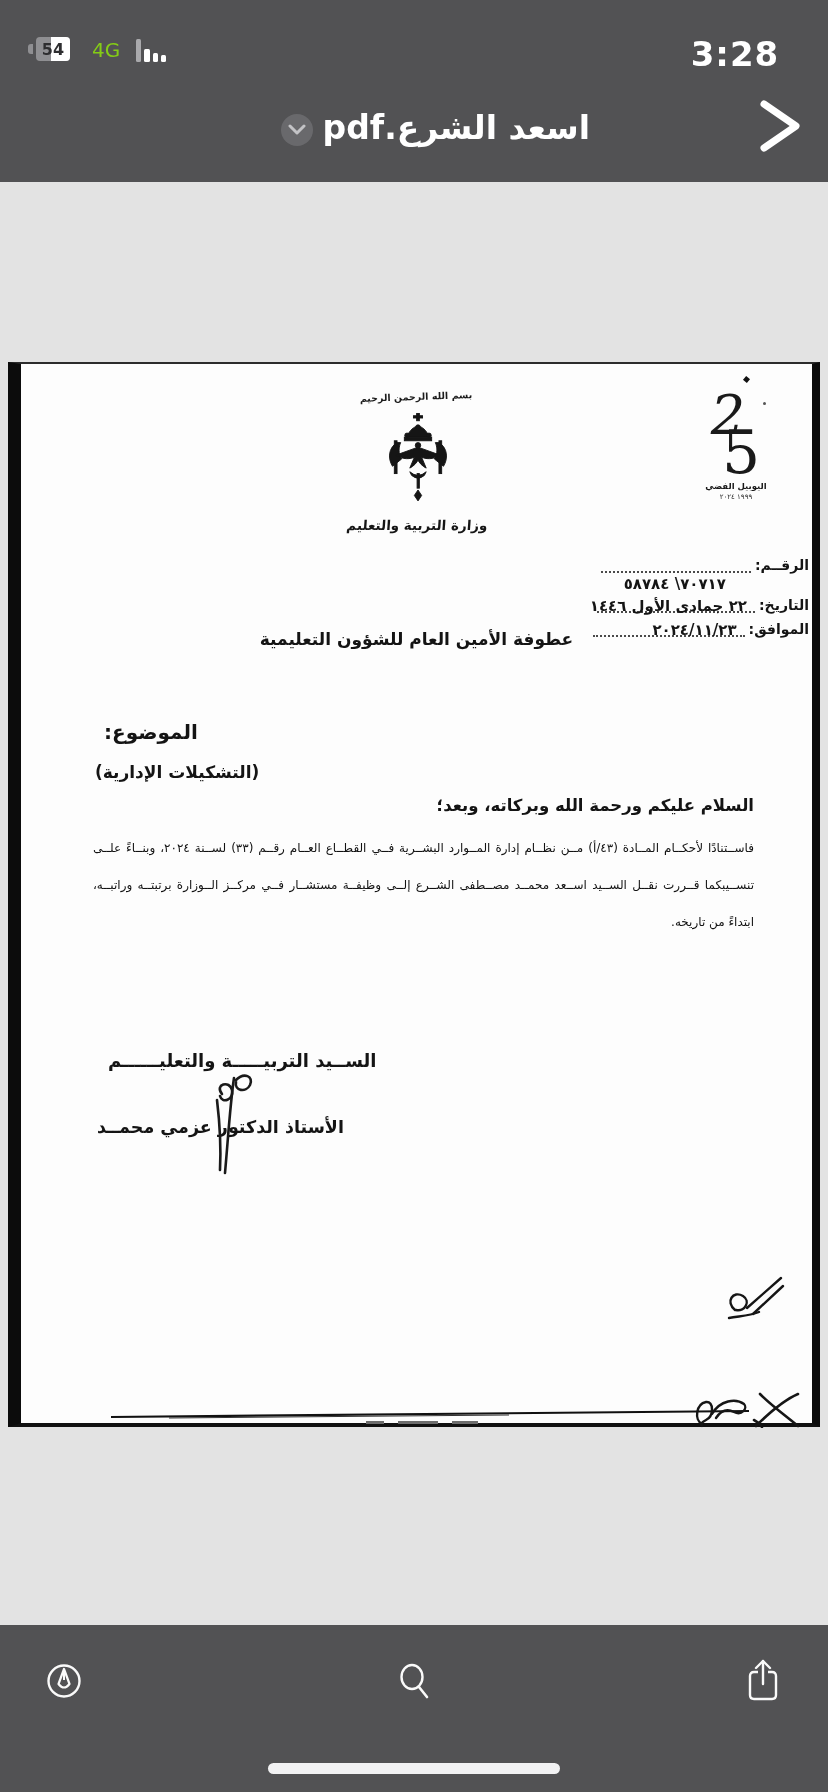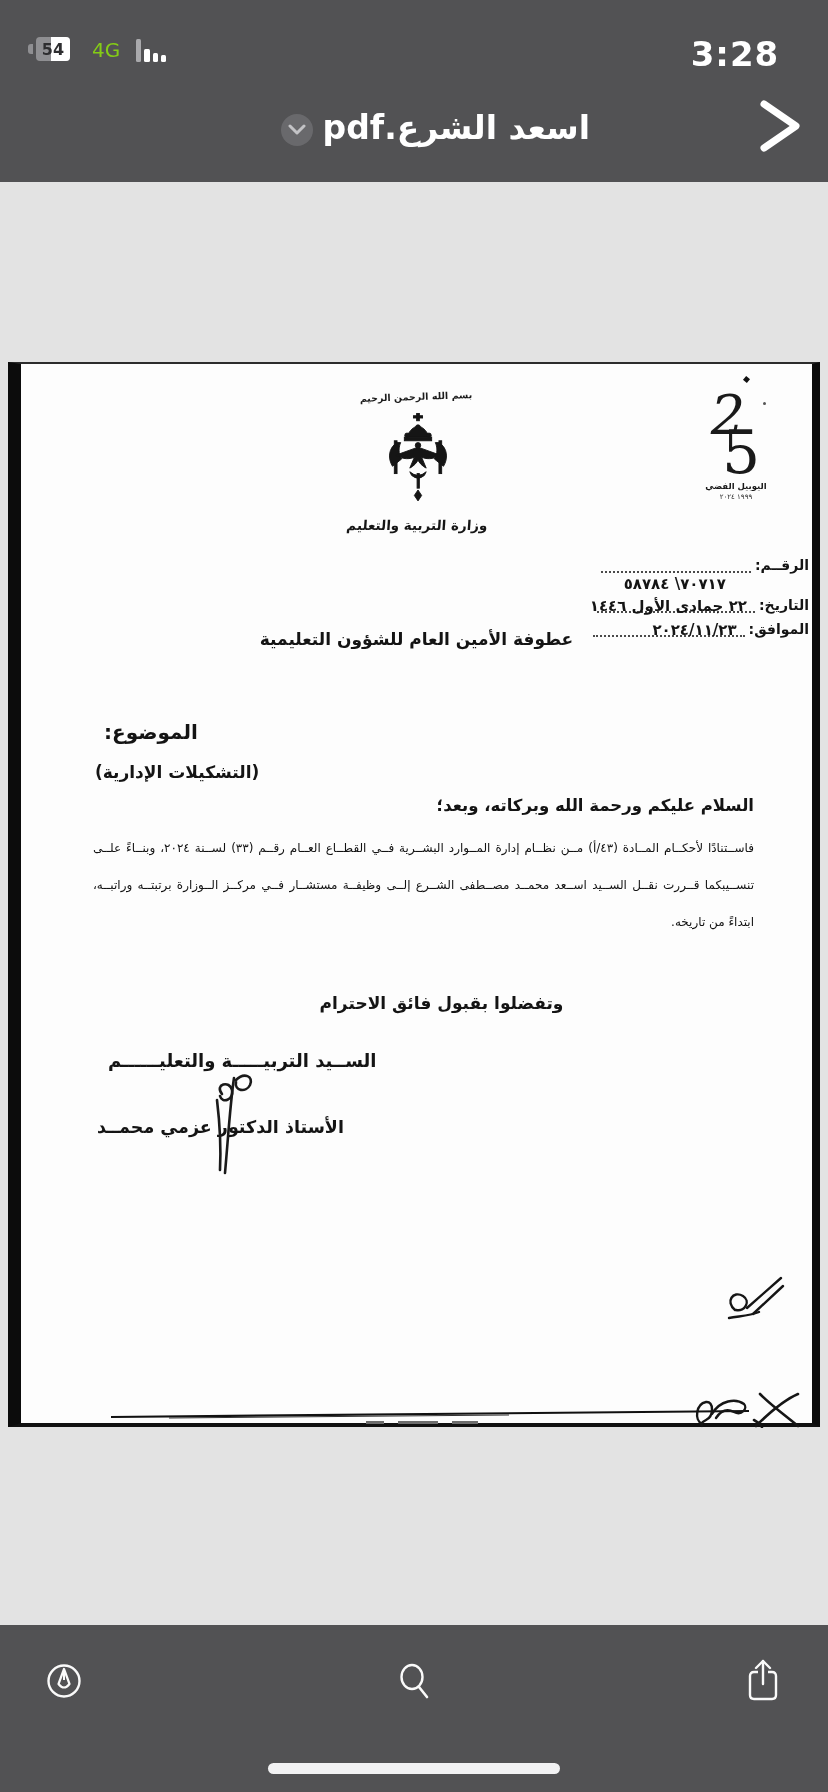--- a/index.html
+++ b/index.html
@@ -167,21 +167,20 @@
       </div>
 
       <div class="abs addressee" style="top:265px;">عطوفة الأمين العام للشؤون التعليمية</div>
 
       <div class="abs subject-label">الموضوع:</div>
       <div class="abs subject-value">(التشكيلات الإدارية)</div>
 
       <div class="abs greeting">السلام عليكم ورحمة الله وبركاته، وبعد؛</div>
       <div class="abs body-par">فاســتنادًا لأحكــام المــادة (٤٣/أ) مــن نظــام إدارة المــوارد البشــرية فــي القطــاع العــام رقــم (٣٣) لســنة ٢٠٢٤، وبنــاءً علــى تنســيبكما قــررت نقــل الســيد اســعد محمــد مصــطفى الشــرع إلــى وظيفــة مستشــار فــي مركــز الــوزارة برتبتــه وراتبــه، ابتداءً من تاريخه.</div>
 
-      <div class="abs closing">وتفضلوا بقبول فائق الاحترام</div>
       <div class="abs sig-title">الســيد التربيـــــة والتعليــــــم</div>
       <div class="abs sig-name">الأستاذ الدكتور عزمي محمــد</div>
 
       <svg class="abs" style="left:163px; top:706px;" width="85" height="105" viewBox="0 0 85 105">
         <g fill="none" stroke="#1a1a1a" stroke-width="2.6" stroke-linecap="round">
           <path d="M52 10 C60 2 70 6 66 15 C62 23 50 21 52 12"></path>
           <path d="M38 24 C30 14 46 10 48 20 C50 30 38 34 36 26"></path>
           <path d="M50 8 C46 35 44 70 41 103"></path>
           <path d="M33 30 C36 55 37 80 36 100"></path>
         </g>

